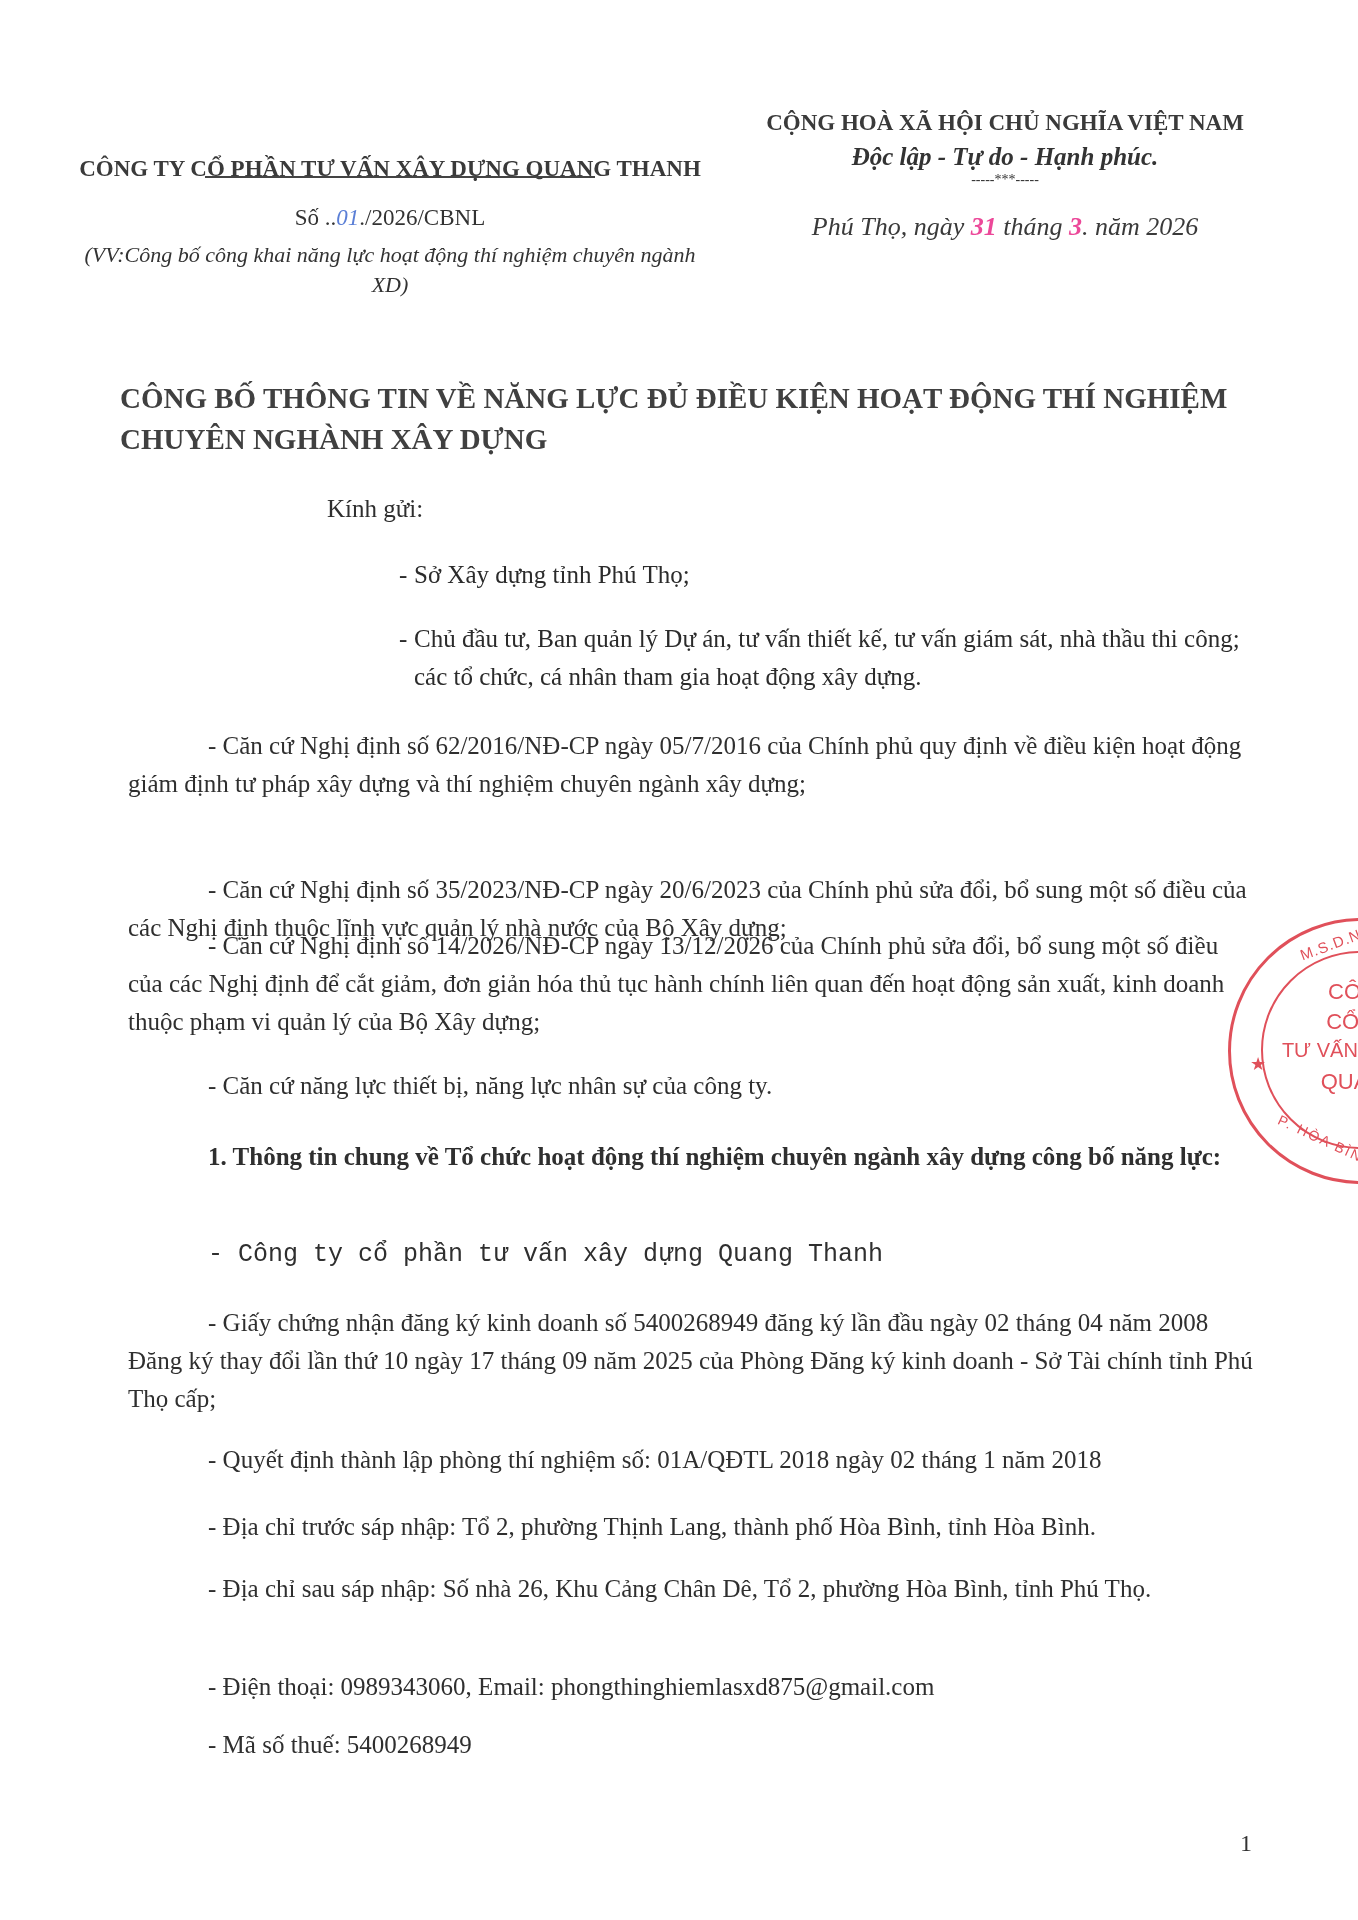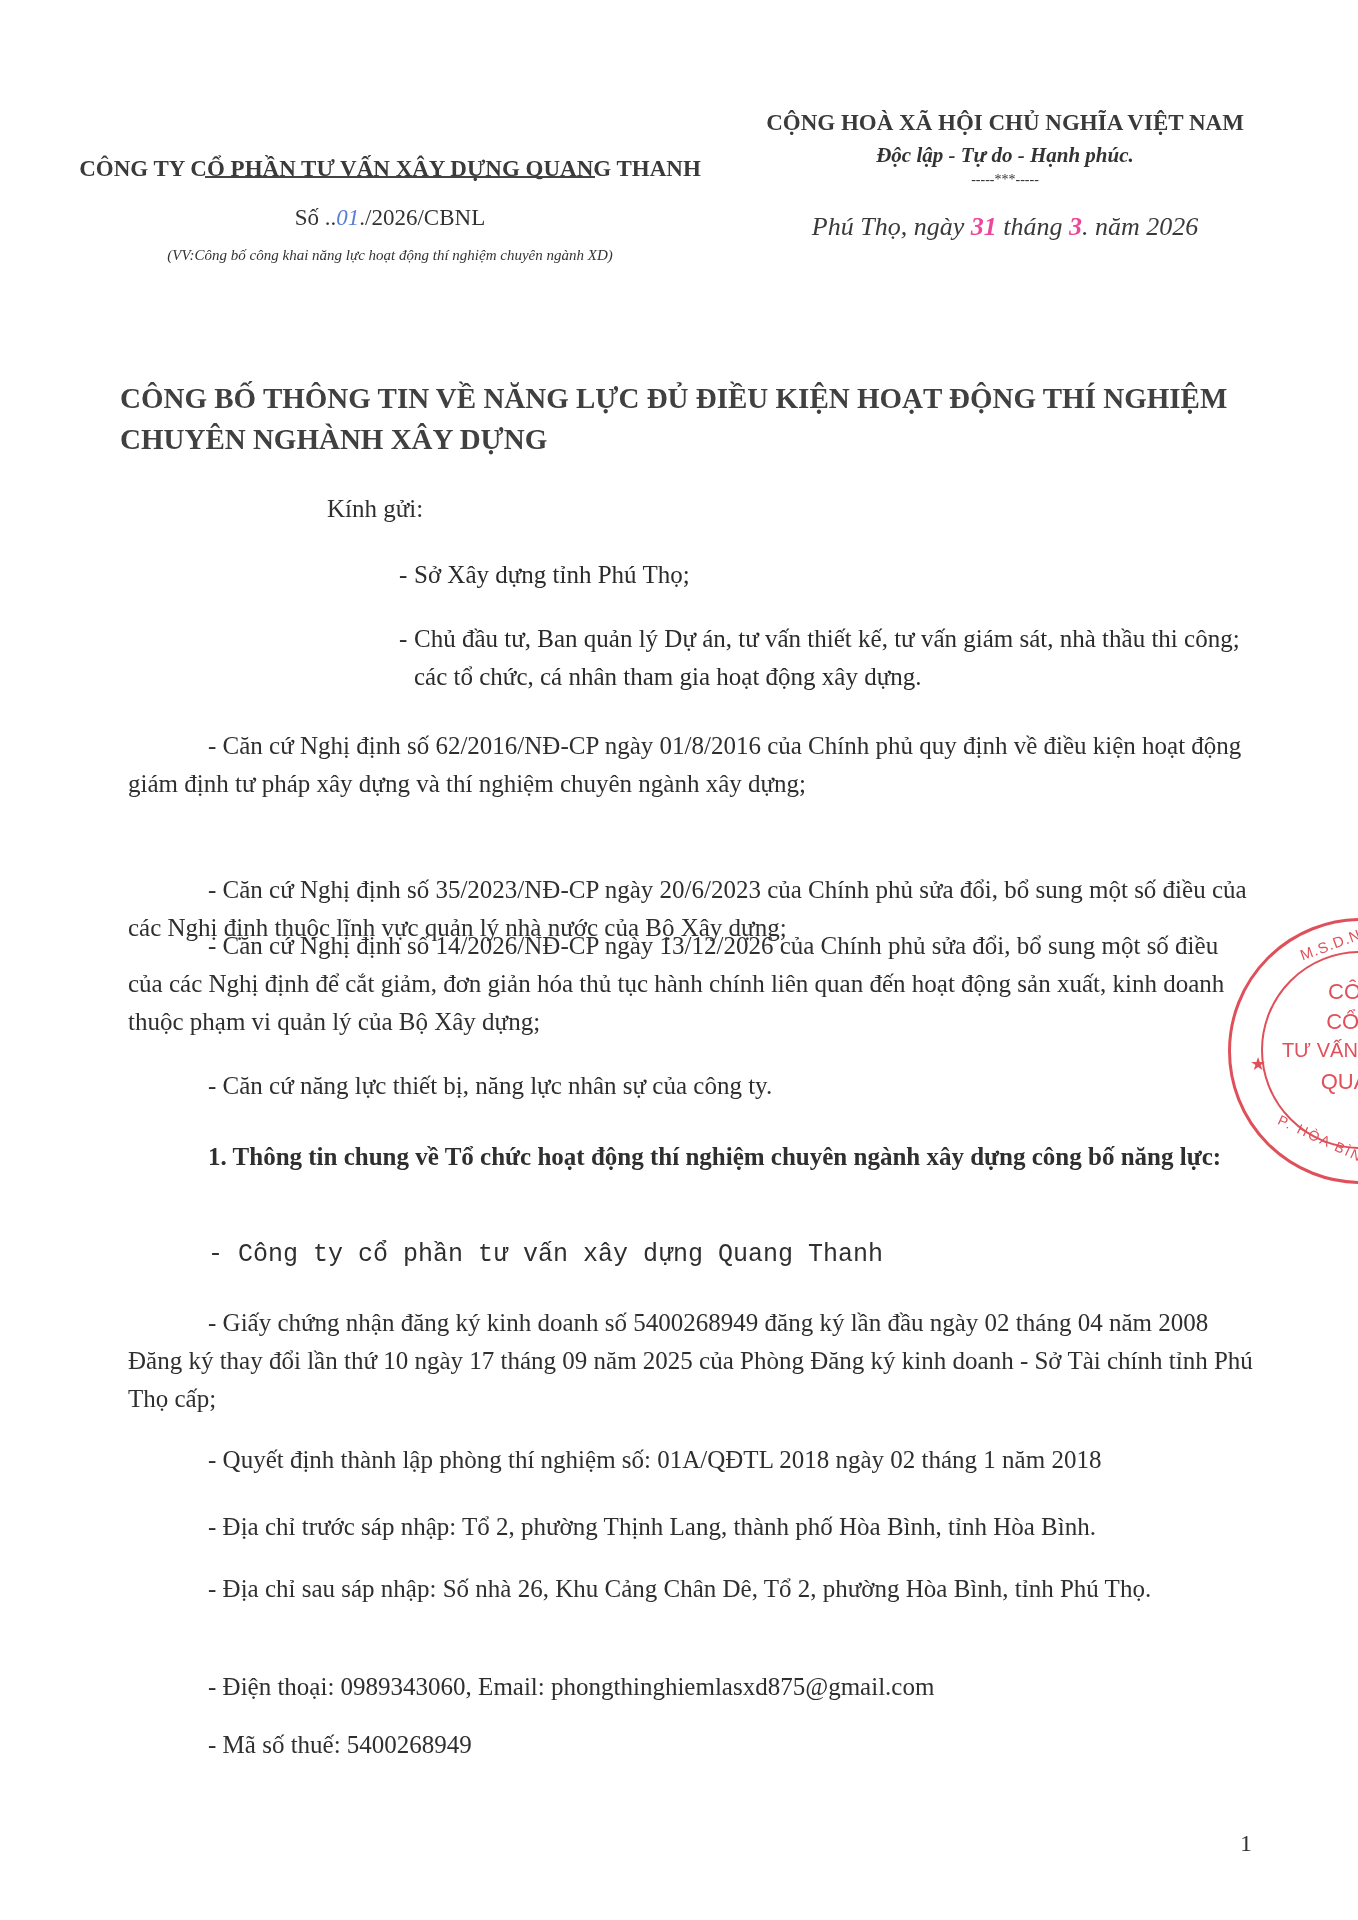--- a/index.html
+++ b/index.html
@@ -3,23 +3,23 @@
 <meta charset="utf-8">
 <style>
   html, body { margin:0; padding:0; background:#ffffff; }
   body { width:1358px; height:1920px; position:relative; overflow:hidden;
          font-family:"Liberation Serif", "DejaVu Serif", serif; color:#2b2b2b; }
   .abs { position:absolute; }
   .hdr-left { left:70px; top:105px; width:640px; text-align:center; font-weight:bold; font-size:23px; line-height:31px; color:#3a3a3a;margin-top:48px; }
   .hdr-rule { left:205px; top:176px; width:390px; height:0; border-top:2px solid #444; }
   .docno { left:70px; top:205px; width:640px; text-align:center; font-size:23px; font-weight:normal; color:#333; }
   .docno .hand { color:#5b7fd6; font-style:italic; }
-  .subject { left:70px; top:240px; width:640px; text-align:center; font-style:italic; font-size:15px; line-height:30px; color:#333; }
+  .subject { left:70px; top:240px; width:640px; text-align:center; font-style:italic; font-size:22px; line-height:30px; color:#333; }
   .hdr-right { left:725px; top:110px; width:560px; text-align:center; font-weight:bold; font-size:23px; color:#3a3a3a; }
-  .motto { left:725px; top:143px; width:560px; text-align:center; font-weight:bold; font-style:italic; font-size:21px; color:#333; }
+  .motto { left:725px; top:143px; width:560px; text-align:center; font-weight:bold; font-style:italic; font-size:25px; color:#333; }
   .stars { left:725px; top:172px; width:560px; text-align:center; font-size:14px; color:#333; }
   .date { left:725px; top:212px; width:560px; text-align:center; font-style:italic; font-size:26px; color:#3a3a3a; }
   .date .hand { color:#ec4899; font-weight:bold; }
   .title { left:120px; top:378px; width:1140px; text-align:left; font-weight:bold; font-size:29px; line-height:41px; color:#404040; }
   .body { left:128px; width:1140px; font-size:25px; line-height:38px; color:#2f2f2f; }
   .indent { text-indent:80px; }
   .recip { left:404px; width:870px; font-size:25px; line-height:38px; }
   .dash { position:absolute; left:-5px; }
   .bold { font-weight:bold; }
   .stamp { left:1228px; top:918px; width:260px; height:260px; border-radius:50%;
@@ -51,21 +51,21 @@
 
 <div class="abs recip" style="top:556px;">
   <span class="dash" style="left:-5px;">-</span>
   <div style="padding-left:10px; text-indent:0;">Sở Xây dựng tỉnh Phú Thọ;</div>
 </div>
 <div class="abs recip" style="top:620px;">
   <span class="dash">-</span>
   <div style="padding-left:10px;">Chủ đầu tư, Ban quản lý Dự án, tư vấn thiết kế, tư vấn giám sát, nhà thầu thi công; các tổ chức, cá nhân tham gia hoạt động xây dựng.</div>
 </div>
 
-<div class="abs body indent" style="top:727px;">-  Căn cứ Nghị định số 62/2016/NĐ-CP ngày 01/8/2016 của Chính phủ quy định về điều kiện hoạt động giám định tư pháp xây dựng và thí nghiệm chuyên ngành xây dựng;</div>
+<div class="abs body indent" style="top:727px;">-  Căn cứ Nghị định số 62/2016/NĐ-CP ngày 05/7/2016 của Chính phủ quy định về điều kiện hoạt động giám định tư pháp xây dựng và thí nghiệm chuyên ngành xây dựng;</div>
 <div class="abs body indent" style="top:871px;">-  Căn cứ Nghị định số 35/2023/NĐ-CP ngày 20/6/2023 của Chính phủ sửa đổi, bổ sung một số điều của các Nghị định thuộc lĩnh vực quản lý nhà nước của Bộ Xây dựng;</div>
 <div class="abs body indent" style="top:927px; width:1120px;">-  Căn cứ Nghị định số 14/2026/NĐ-CP ngày 13/12/2026 của Chính phủ sửa đổi, bổ sung một số điều của các Nghị định để cắt giảm, đơn giản hóa thủ tục hành chính liên quan đến hoạt động sản xuất, kinh doanh thuộc phạm vi quản lý của Bộ Xây dựng;</div>
 <div class="abs body indent" style="top:1067px;">-  Căn cứ năng lực thiết bị, năng lực nhân sự của công ty.</div>
 
 <div class="abs body indent bold" style="top:1138px;">1. Thông tin chung về Tổ chức hoạt động thí nghiệm chuyên ngành xây dựng công bố năng lực:</div>
 <div class="abs body indent" style="top:1236px;font-family:Liberation Mono, monospace;">- Công  ty cổ phần tư vấn xây dựng Quang Thanh</div>
 <div class="abs body indent" style="top:1304px;">- Giấy chứng nhận đăng ký kinh doanh số 5400268949 đăng ký lần đầu ngày 02 tháng 04 năm 2008 Đăng ký thay đổi lần thứ 10 ngày 17 tháng 09 năm 2025 của Phòng Đăng ký kinh doanh - Sở Tài chính tỉnh Phú Thọ cấp;</div>
 <div class="abs body indent" style="top:1441px;">- Quyết định thành lập phòng thí nghiệm số: 01A/QĐTL 2018 ngày 02 tháng 1 năm 2018</div>
 <div class="abs body indent" style="top:1508px;">- Địa chỉ trước sáp nhập: Tổ 2, phường Thịnh Lang, thành phố Hòa Bình, tỉnh Hòa Bình.</div>
 <div class="abs body indent" style="top:1570px;">- Địa chỉ sau sáp nhập: Số nhà 26, Khu Cảng Chân Dê, Tổ 2, phường Hòa Bình, tỉnh Phú Thọ.</div>

